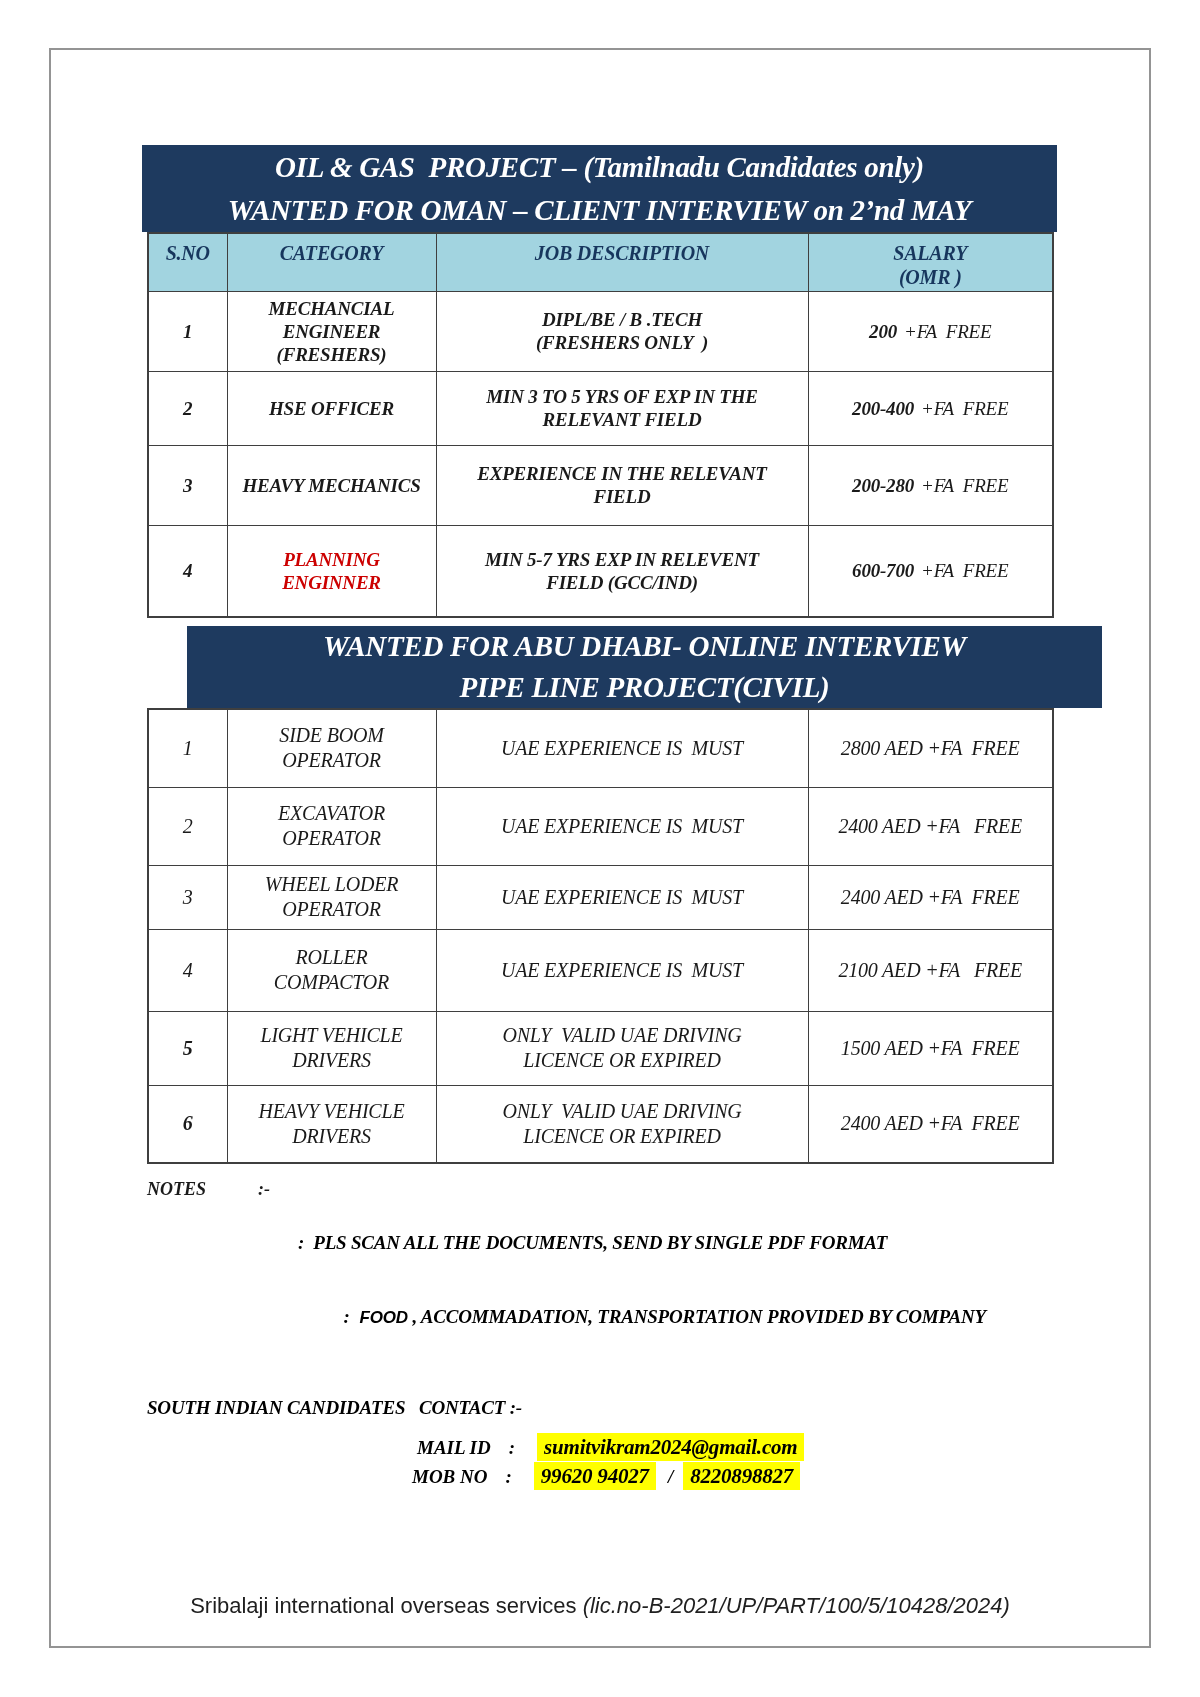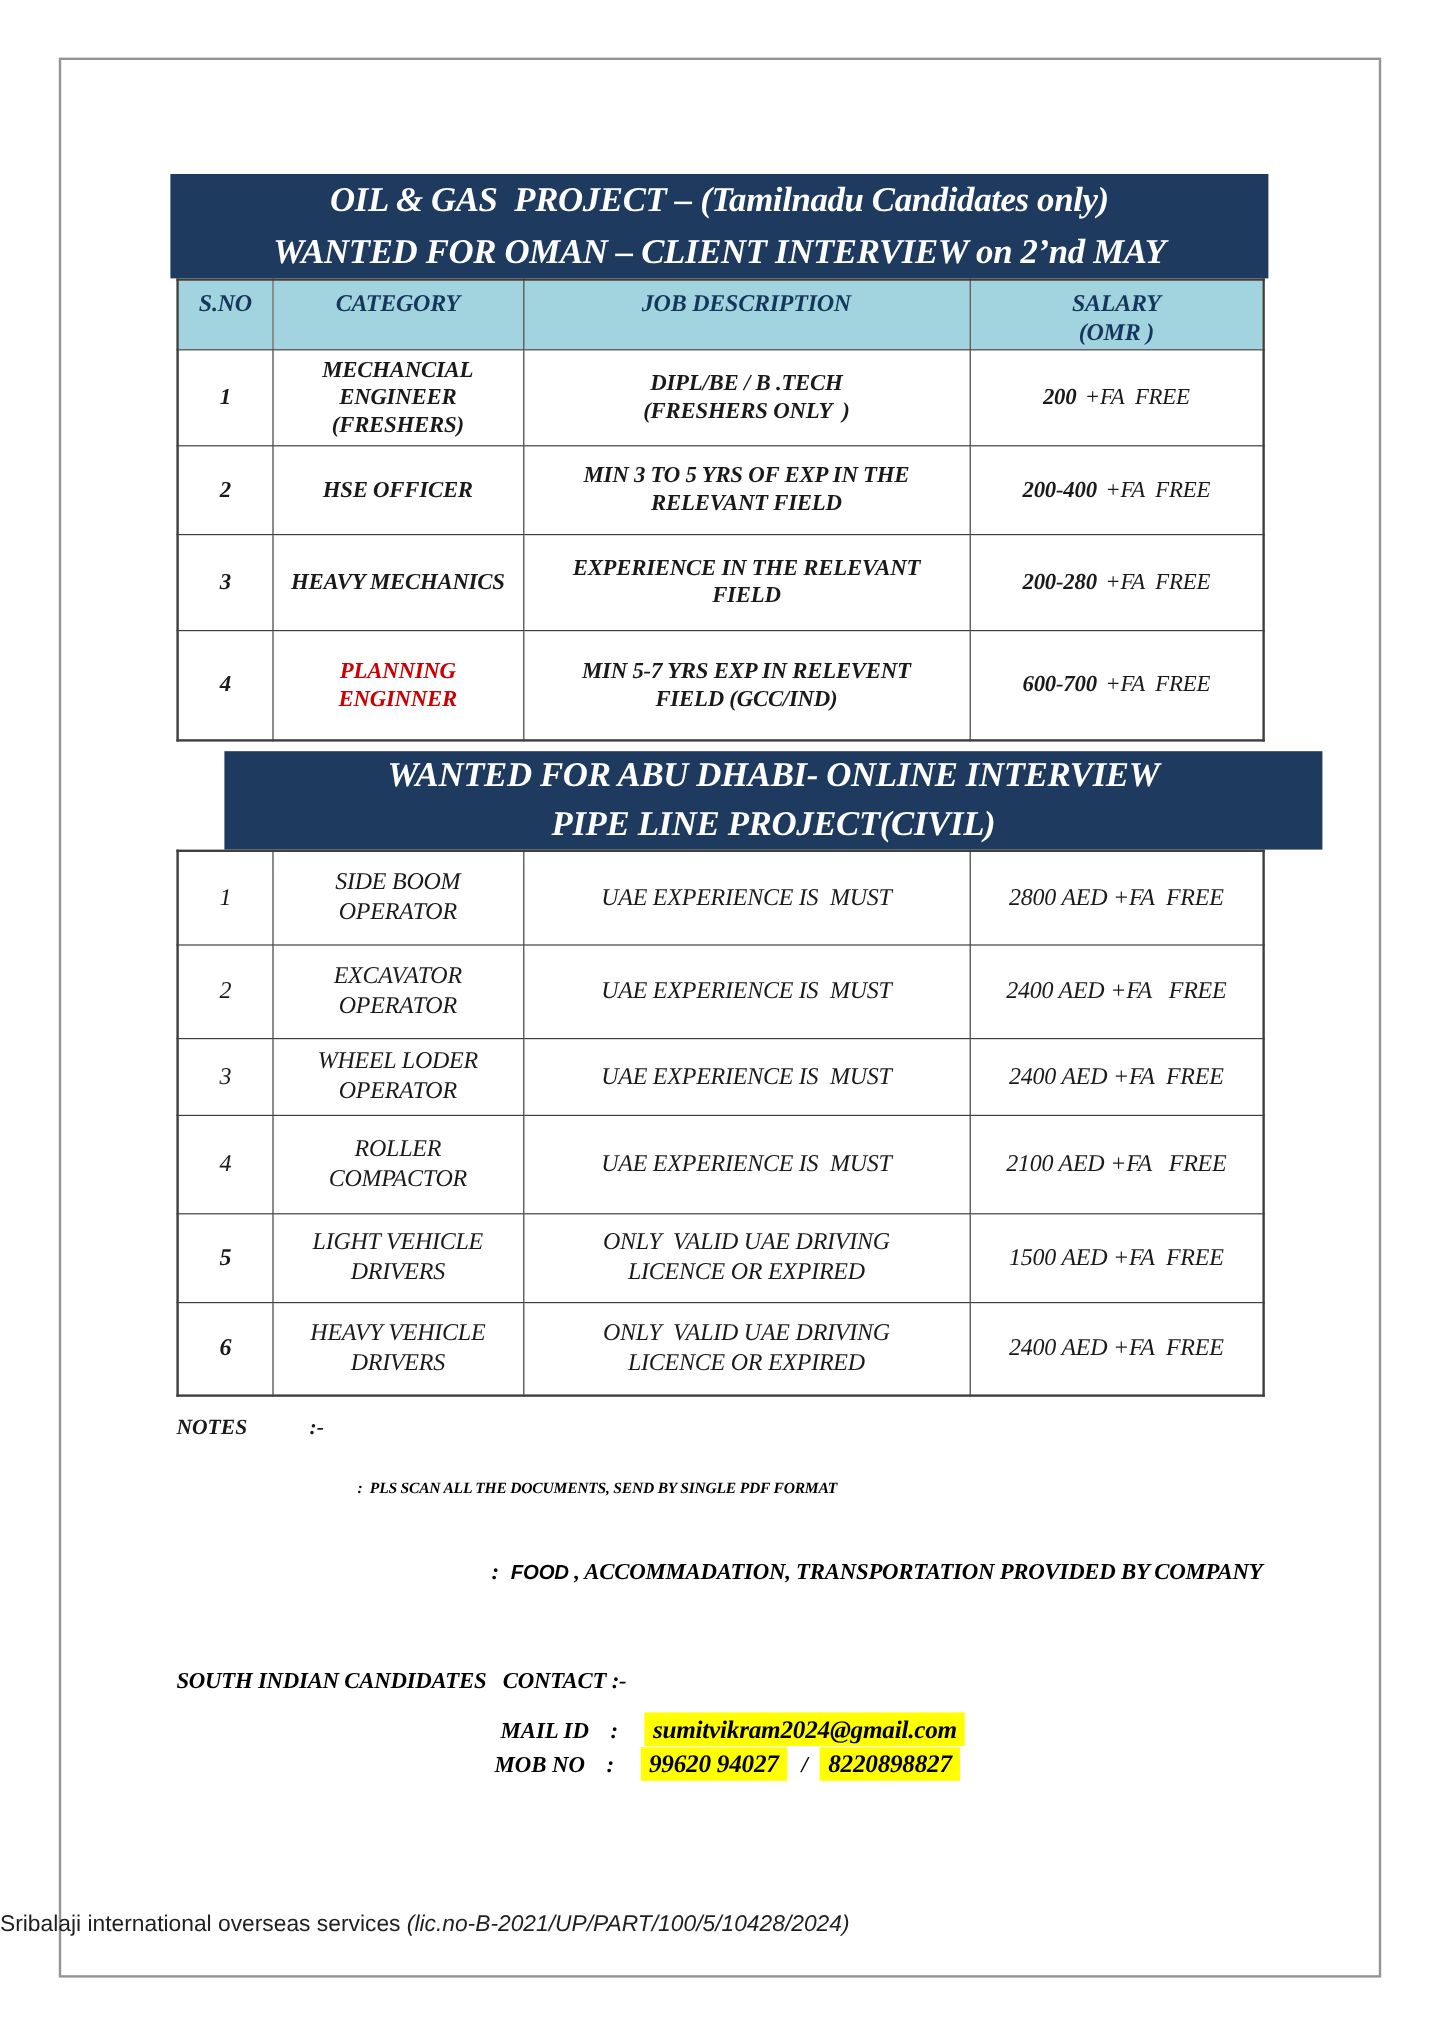--- a/index.html
+++ b/index.html
@@ -41,37 +41,37 @@
   #table2 tr:nth-child(2) { height:78px; }
   #table2 tr:nth-child(3) { height:64px; }
   #table2 tr:nth-child(4) { height:82px; }
   #table2 tr:nth-child(5) { height:74px; }
   #table2 tr:nth-child(6) { height:78px; }
   #table2 tr:nth-child(5) td.sno, #table2 tr:nth-child(6) td.sno { font-weight:700; }
 
   
   .notes-row { margin-top:15px; font-size:18px; font-weight:700; color:#1a1a1a; }
   .notes-dash { margin-left:52px; }
-  .note1 { margin-top:32px; margin-left:151px; font-size:13px; font-weight:700;
+  .note1 { margin-top:32px; margin-left:151px; font-size:19px; font-weight:700;
            white-space:pre-wrap; letter-spacing:-0.2px; }
   .note2 { margin-top:30px; margin-left:160px; font-size:19px; font-weight:700;
-           white-space:pre-wrap; letter-spacing:-0.2px;text-align:right; }
+           white-space:pre-wrap; letter-spacing:-0.2px; }
   .note2 .food { font-family:"Liberation Sans", sans-serif; font-size:17px; margin-left:10px; }
   .contact-heading { margin-top:47px; font-size:19px; font-weight:700;
                      white-space:pre-wrap; letter-spacing:-0.2px; }
   .mail-row { margin-top:16px; margin-left:270px; font-size:19px; font-weight:700; }
   .mob-row  { margin-top:4px; margin-left:265px; font-size:19px; font-weight:700; }
   .c-colon { margin-left:18px; }
   .hl { background:#ffff00; padding:2px 7px; font-size:21px; margin-left:22px; letter-spacing:-0.2px; }
   .sep { margin-left:12px; }
   .mob-row .hl + .sep + .hl { margin-left:10px; }
 
   
-  .footer { position:absolute; left:0; top:1593px; width:1200px; 
-            font-family:"Liberation Sans", sans-serif; font-size:19px; color:#1f1f1f; }
+  .footer { position:absolute; left:0; top:1593px; width:1200px; text-align:center;
+            font-family:"Liberation Sans", sans-serif; font-size:22px; color:#1f1f1f; }
   .footer .lic { font-style:italic; }
 </style>
 </head>
 <body>
 
 <div class="page">
   <div class="frame">
     <div class="content">
 
       <div class="banner banner1">

